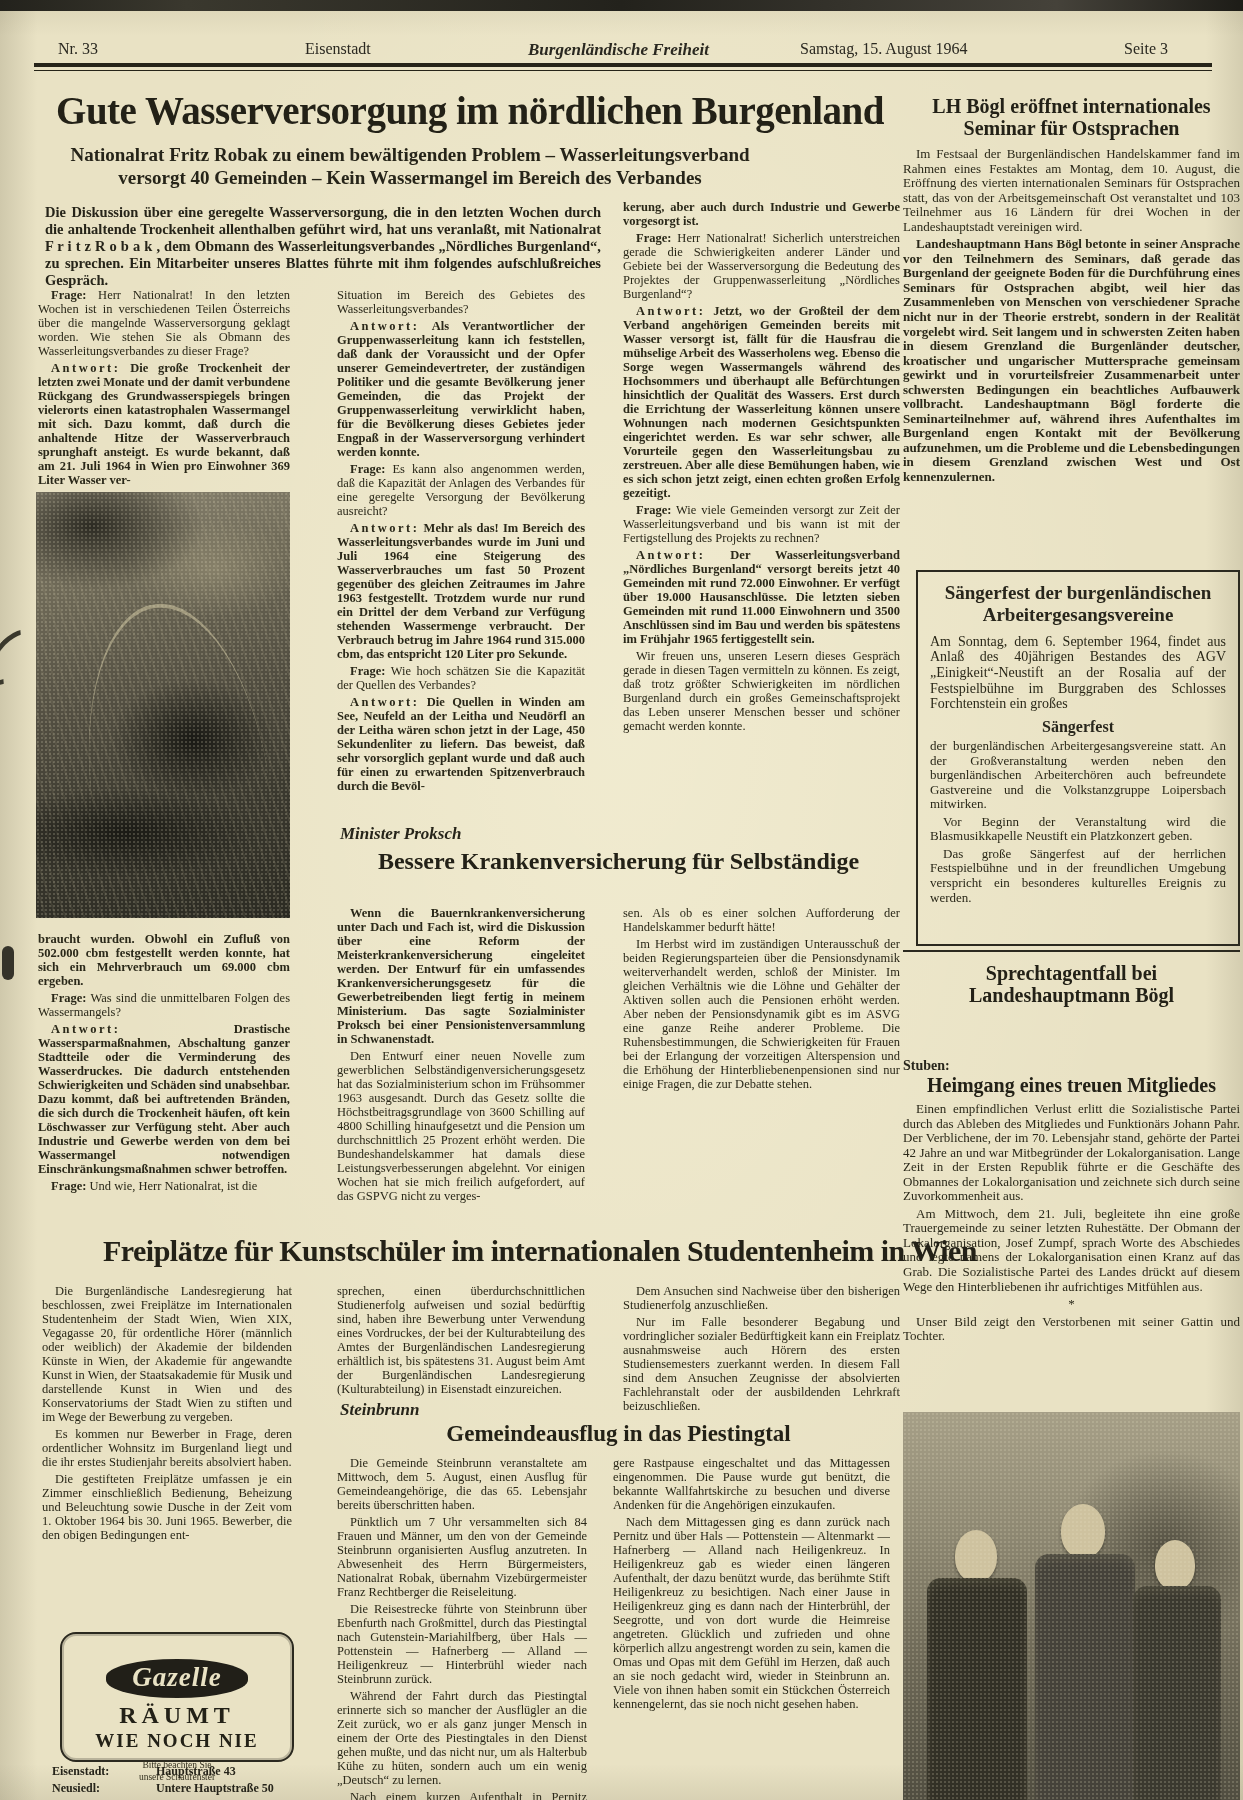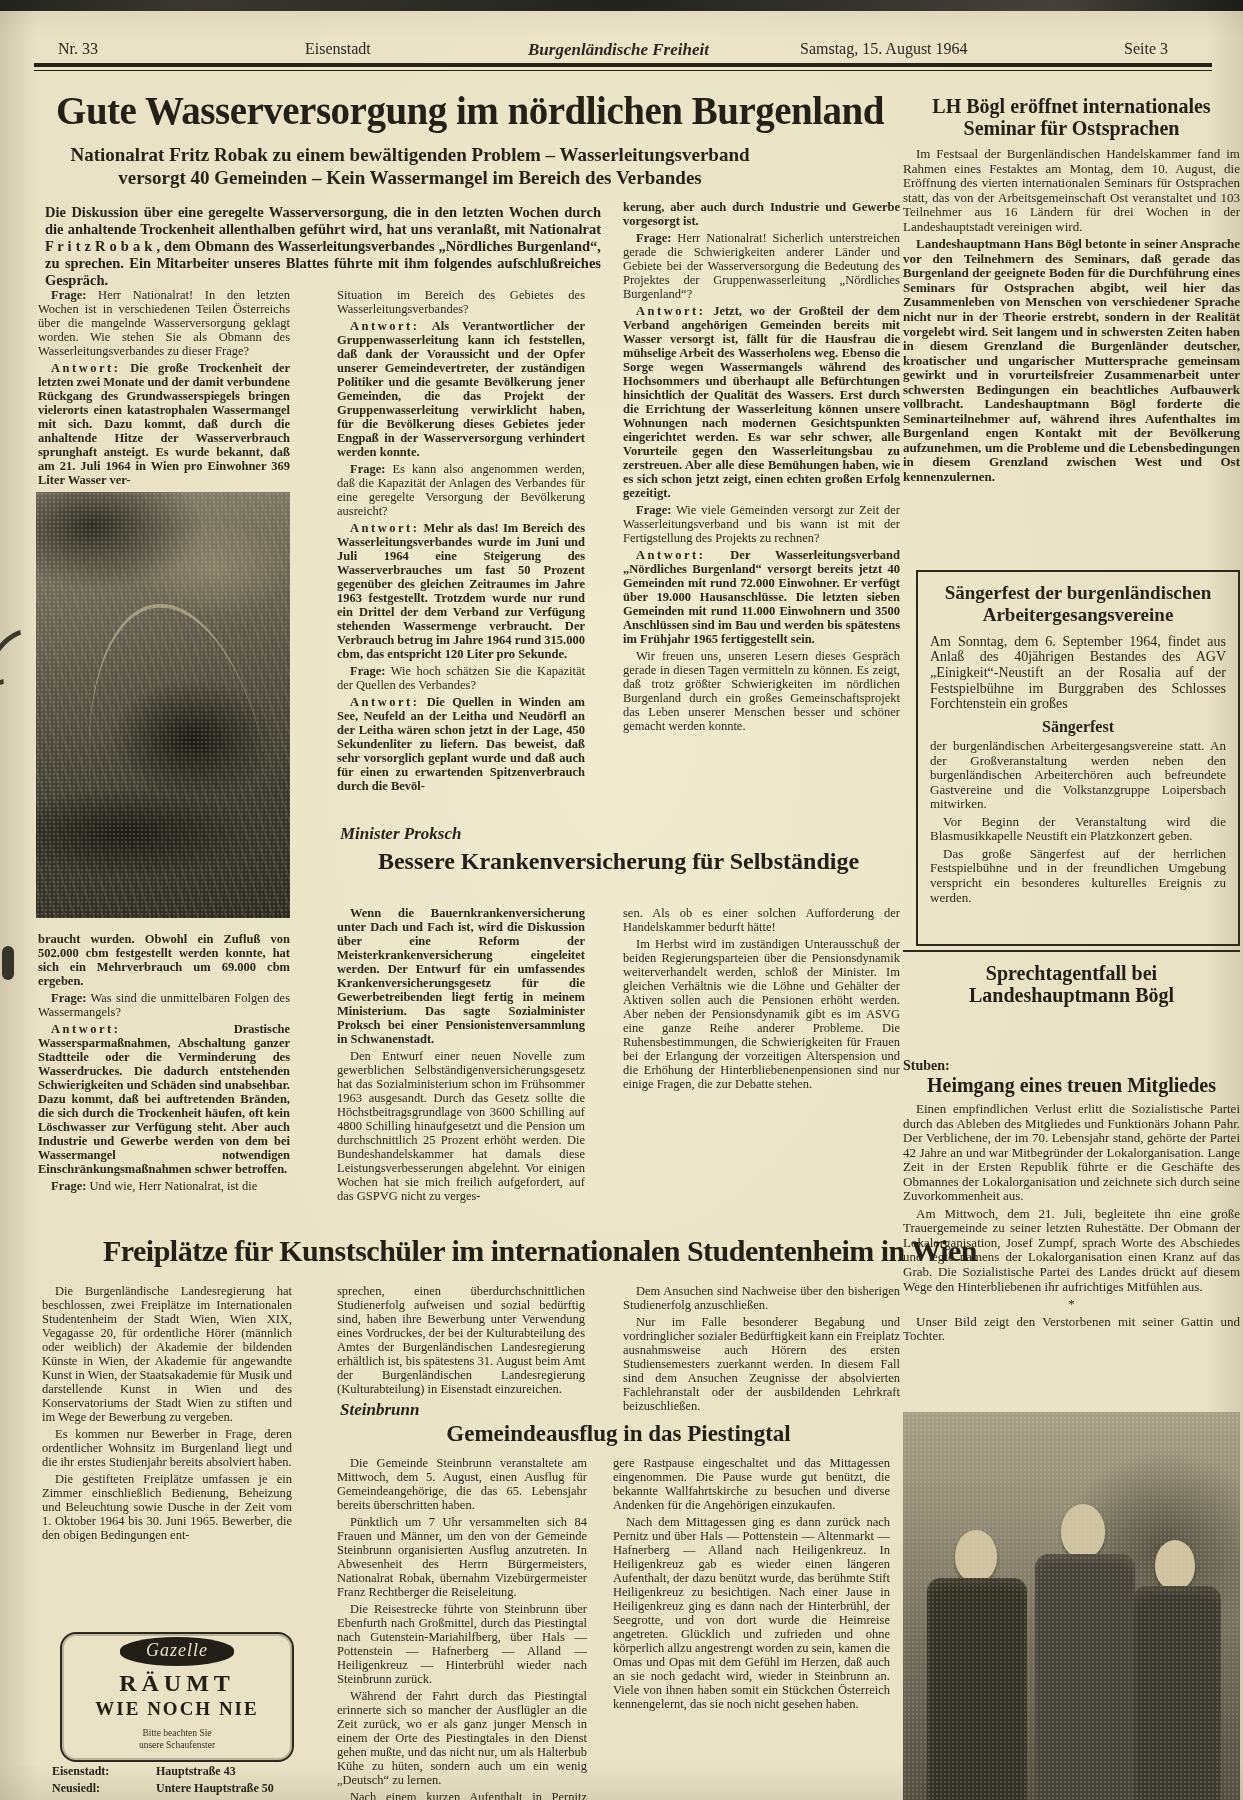--- a/index.html
+++ b/index.html
@@ -48,21 +48,21 @@
   .ph1 .arc{position:absolute;left:18%;top:26%;width:70%;height:55%;border:0;border-top:4px solid rgba(205,196,160,0.55);border-radius:50% 50% 0 0/80% 80% 0 0;transform:rotate(-8deg);}
   .ph2{
     background:
       radial-gradient(ellipse 150px 140px at 78% 35%, rgba(40,38,30,0.55) 0%, rgba(40,38,30,0) 70%),
       linear-gradient(180deg,#a69f87 0%,#8f8973 30%,#6f6a58 62%,#504d40 100%);
   }
   .fig{position:absolute;}
   .face{position:absolute;background:#cec29f;border-radius:50% 50% 46% 46%;box-shadow:0 2px 3px rgba(30,28,20,0.5);}
   .bodyshape{position:absolute;background:#323026;border-radius:14px 14px 0 0;box-shadow:inset 0 6px 10px rgba(200,190,150,0.12);}
   .adbox{position:absolute;border:2px solid #2b291f;border-radius:16px;box-shadow:inset 0 0 0 2px rgba(43,41,31,0.25);text-align:center;}
-  .adlogo{display:inline-block;margin-top:3px;background:#211f18;color:#e9e2c4;font-style:italic;font-weight:normal;font-size:18px;padding:3px 26px 5px;border-radius:50%/46%;letter-spacing:1px;}
+  .adlogo{display:inline-block;margin-top:25px;background:#211f18;color:#e9e2c4;font-style:italic;font-weight:bold;font-size:27px;padding:3px 26px 5px;border-radius:50%/46%;letter-spacing:1px;}
   .adline1{font-weight:bold;font-size:24px;letter-spacing:5px;margin-top:4px;color:#232117;}
   .adline2{font-weight:bold;font-size:19px;letter-spacing:2px;margin-top:1px;color:#232117;}
   .adnote{font-size:9.5px;line-height:1.25;margin-top:8px;color:#33301f;}
   .addr{position:absolute;font-size:12px;font-weight:bold;color:#26241a;}
   .addr .row{display:flex;margin-bottom:2px;}
   .addr .place{width:104px;}
   .artifact1{left:-6px;top:624px;width:26px;height:56px;border:5px solid #3a382c;border-radius:50%;border-right-color:transparent;border-top-color:transparent;transform:rotate(40deg);}
   .artifact2{left:2px;top:946px;width:12px;height:34px;background:#35332a;border-radius:6px;}
   .rule3{left:903px;top:950px;width:337px;height:2px;background:#2b291f;}
 </style>

